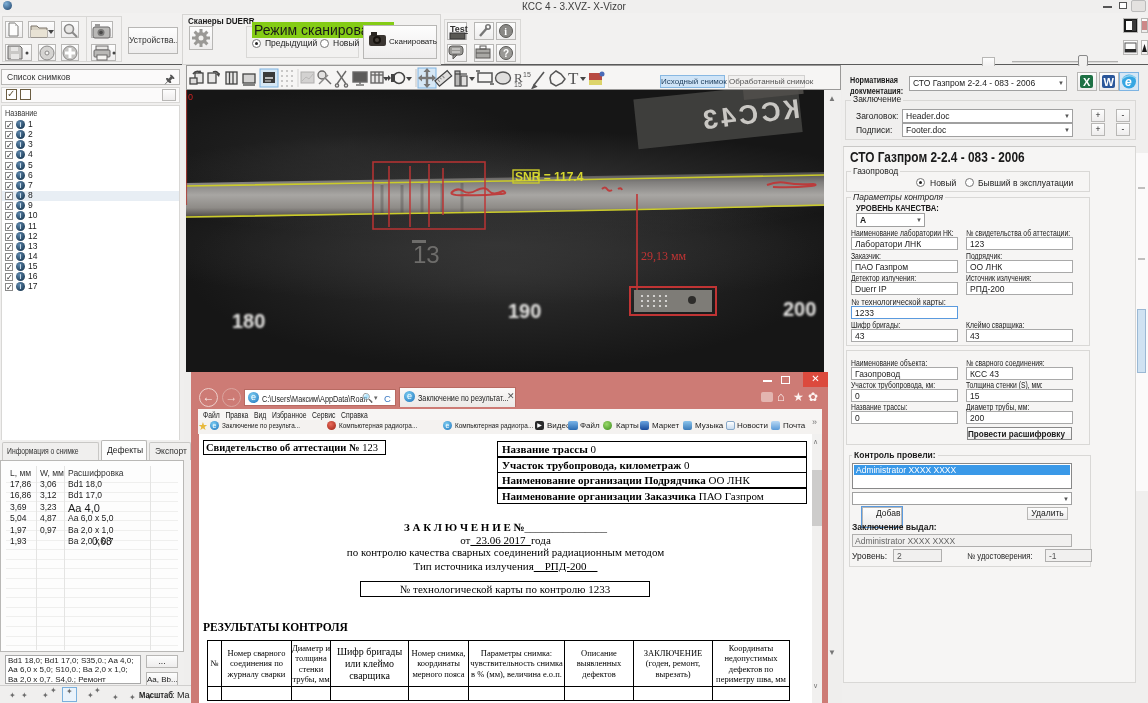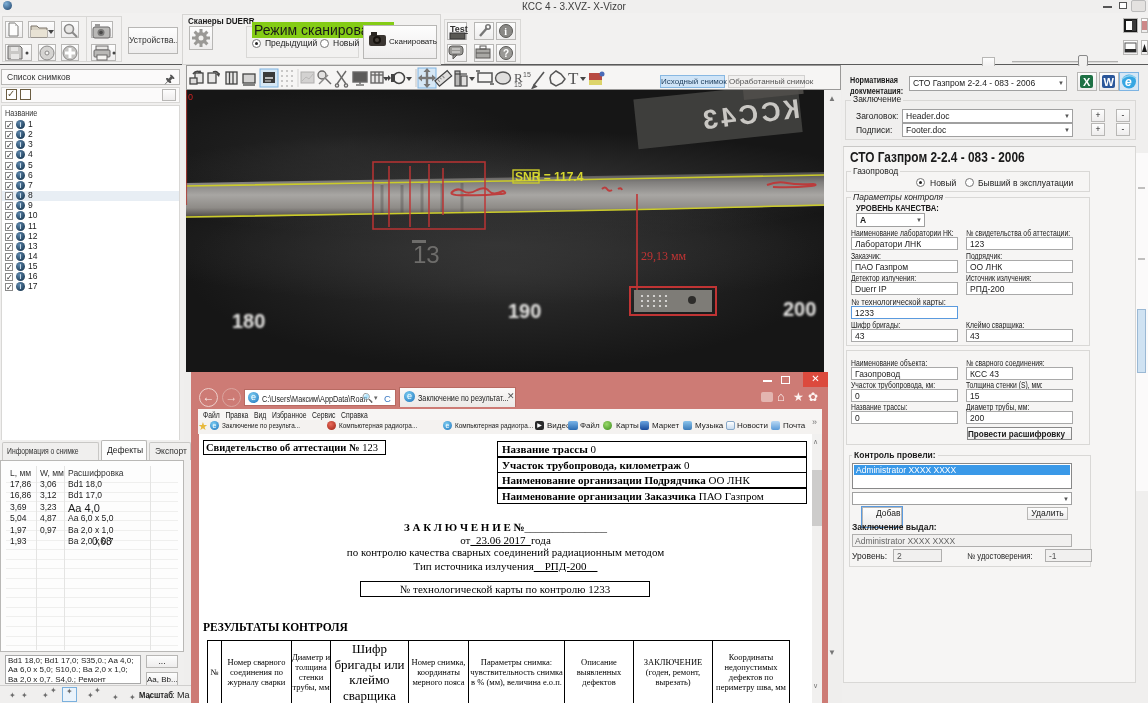--- a/index.html
+++ b/index.html
@@ -611,21 +611,21 @@
       <div class="abs" style="left:0;top:112px;width:613px;text-align:center;font-size:11px;">по контролю качества сварных соединений радиационным методом</div>
       <div class="abs" style="left:0;top:126px;width:613px;text-align:center;font-size:11px;">Тип источника излучения<u>&nbsp;&nbsp;&nbsp;&nbsp;РПД-200&nbsp;&nbsp;&nbsp;&nbsp;</u></div>
       <div class="abs" style="left:161px;top:147px;width:290px;height:16px;border:1px solid #000;text-align:center;font-size:11px;padding-top:1px;">№ технологической карты по контролю 1233</div>
       <div class="abs" style="left:4px;top:187px;font-size:11.5px;font-weight:bold;">РЕЗУЛЬТАТЫ КОНТРОЛЯ</div>
       <table style="position:absolute;left:8px;top:206px;border-collapse:collapse;table-layout:fixed;">
         <tbody>
           <tr>
             <td style="border:1px solid #000;width:14px;font-size:8.5px;text-align:center;vertical-align:middle;height:46px;padding:0px;line-height:1.2;font-family:'Liberation Serif',serif;">№</td>
             <td style="border:1px solid #000;width:70px;font-size:8.5px;text-align:center;vertical-align:middle;height:46px;padding:0px;line-height:1.2;font-family:'Liberation Serif',serif;">Номер сварного соединения по журналу сварки</td>
             <td style="border:1px solid #000;width:39px;font-size:8.5px;text-align:center;vertical-align:middle;height:46px;padding:0px;line-height:1.2;font-family:'Liberation Serif',serif;">Диаметр и толщина стенки трубы, мм</td>
-            <td style="border:1px solid #000;width:78px;font-size:13px;text-align:center;vertical-align:middle;height:46px;padding:0px;line-height:1.2;font-family:'Liberation Serif',serif;">Шифр бригады или клеймо сварщика</td>
+            <td style="border:1px solid #000;width:78px;font-size:10px;text-align:center;vertical-align:middle;height:46px;padding:0px;line-height:1.2;font-family:'Liberation Serif',serif;">Шифр бригады или клеймо сварщика</td>
             <td style="border:1px solid #000;width:60px;font-size:8.5px;text-align:center;vertical-align:middle;height:46px;padding:0px;line-height:1.2;font-family:'Liberation Serif',serif;">Номер снимка, координаты мерного пояса</td>
             <td style="border:1px solid #000;width:96px;font-size:8.5px;text-align:center;vertical-align:middle;height:46px;padding:0px;line-height:1.2;font-family:'Liberation Serif',serif;">Параметры снимка: чувствительность снимка в % (мм), величина е.о.п.</td>
             <td style="border:1px solid #000;width:69px;font-size:8.5px;text-align:center;vertical-align:middle;height:46px;padding:0px;line-height:1.2;font-family:'Liberation Serif',serif;">Описание выявленных дефектов</td>
             <td style="border:1px solid #000;width:79px;font-size:8.5px;text-align:center;vertical-align:middle;height:46px;padding:0px;line-height:1.2;font-family:'Liberation Serif',serif;">ЗАКЛЮЧЕНИЕ (годен, ремонт, вырезать)</td>
             <td style="border:1px solid #000;width:77px;font-size:8.5px;text-align:center;vertical-align:middle;height:46px;padding:0px;line-height:1.2;font-family:'Liberation Serif',serif;">Координаты недопустимых дефектов по периметру шва, мм</td>
           </tr>
           <tr>
             <td style="border:1px solid #000;height:14px;"></td>
             <td style="border:1px solid #000;height:14px;"></td>
             <td style="border:1px solid #000;height:14px;"></td>

